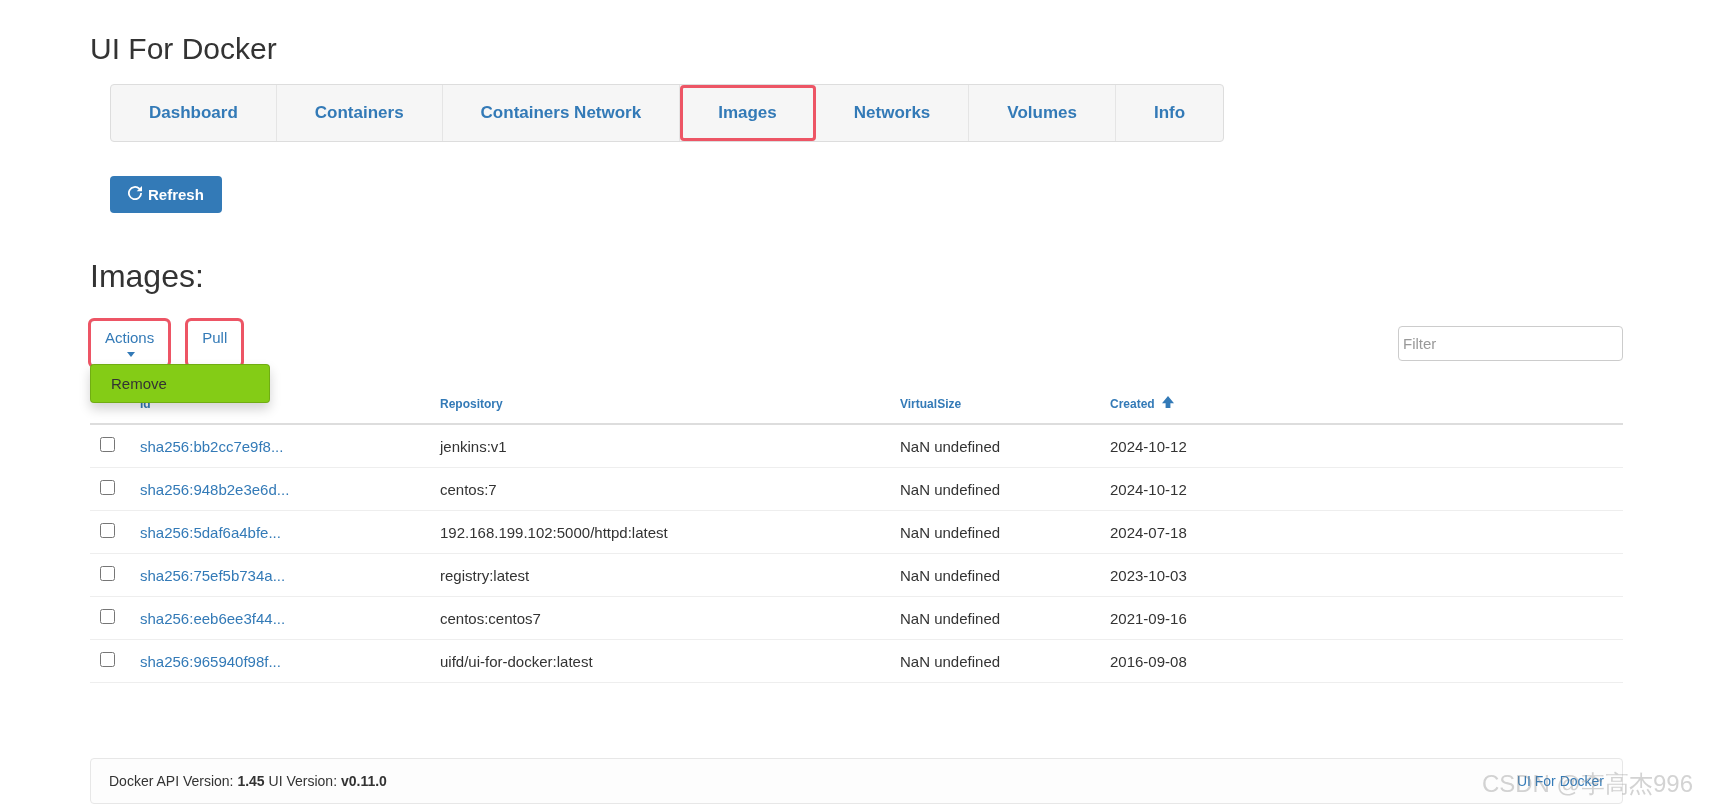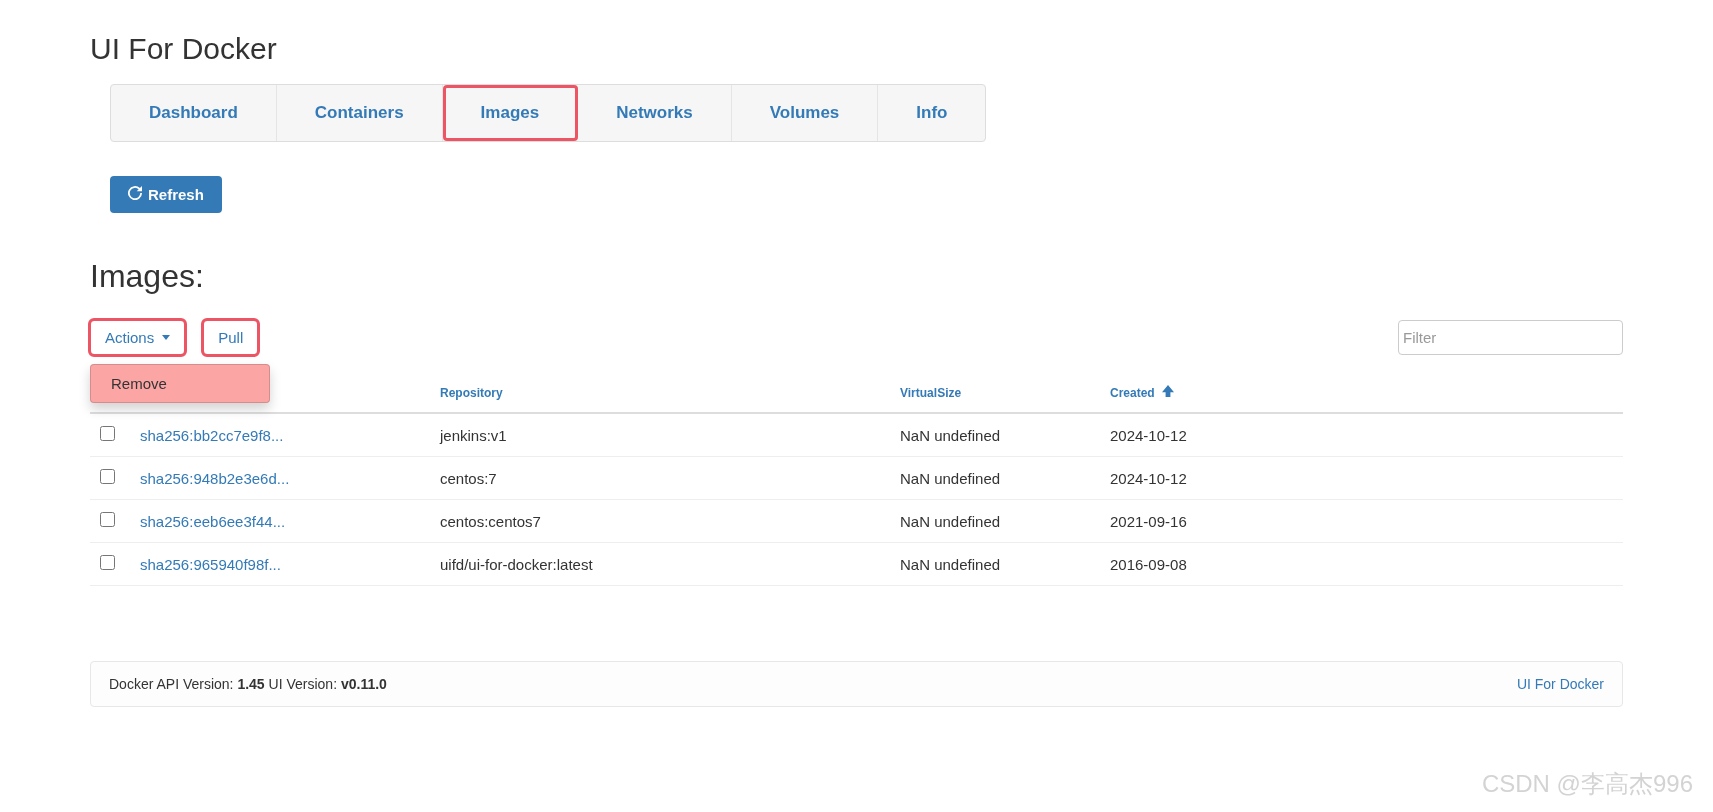--- a/index.html
+++ b/index.html
@@ -87,38 +87,39 @@
       background: #fff;
       border: 1px solid #ccc;
       color: #337ab7;
       padding: 8px 14px;
       font-size: 15px;
       border-radius: 4px;
       cursor: pointer;
       display: inline-flex;
       align-items: center;
       gap: 6px;
+      flex-direction: column;
     }
     .btn-highlighted {
       outline: 3px solid #ed5565;
       outline-offset: -1px;
     }
     .caret-down {
       display: inline-block;
       width: 0; height: 0;
       border-left: 4px solid transparent;
       border-right: 4px solid transparent;
       border-top: 5px solid #337ab7;
       margin-left: 2px;
     }
     .dropdown-menu {
       position: absolute;
       top: 44px;
       left: 0;
-      background: #fca5a5;
+      background: #84cc16;
       border: 1px solid rgba(0,0,0,0.15);
       border-radius: 4px;
       box-shadow: 0 6px 12px rgba(0,0,0,0.175);
       min-width: 180px;
       z-index: 10;
     }
     .dropdown-item {
       padding: 10px 20px;
       color: #333;
       font-size: 15px;
@@ -202,20 +203,21 @@
   </style>
 </head>
 <body>
 
 <h1 class="app-title">UI For Docker</h1>
 
 <div class="header-row">
   <div class="nav-tabs" id="nav-tabs">
       <div class="nav-tab">Dashboard</div>
       <div class="nav-tab">Containers</div>
+      <div class="nav-tab">Containers Network</div>
       <div class="nav-tab highlighted">Images</div>
       <div class="nav-tab">Networks</div>
       <div class="nav-tab">Volumes</div>
       <div class="nav-tab">Info</div>
     </div>
   <button class="refresh-btn">
     <span>
       <svg class="refresh-icon" viewBox="0 0 16 16" fill="white">
           <path d="M13.6 2.4A8 8 0 1 0 16 8h-2a6 6 0 1 1-1.8-4.2L10 6h6V0l-2.4 2.4z"></path>
         </svg>
@@ -269,20 +271,34 @@
       </tr>
       <tr>
         <td class="checkbox-col"><input type="checkbox" style=""></td>
         <td><a href="#">sha256:948b2e3e6d...</a></td>
         <td>centos:7</td>
         <td>NaN undefined</td>
         <td>2024-10-12</td>
       </tr>
       <tr>
         <td class="checkbox-col"><input type="checkbox" style=""></td>
+        <td><a href="#">sha256:5daf6a4bfe...</a></td>
+        <td>192.168.199.102:5000/httpd:latest</td>
+        <td>NaN undefined</td>
+        <td>2024-07-18</td>
+      </tr>
+      <tr>
+        <td class="checkbox-col"><input type="checkbox" style=""></td>
+        <td><a href="#">sha256:75ef5b734a...</a></td>
+        <td>registry:latest</td>
+        <td>NaN undefined</td>
+        <td>2023-10-03</td>
+      </tr>
+      <tr>
+        <td class="checkbox-col"><input type="checkbox" style=""></td>
         <td><a href="#">sha256:eeb6ee3f44...</a></td>
         <td>centos:centos7</td>
         <td>NaN undefined</td>
         <td>2021-09-16</td>
       </tr>
       <tr>
         <td class="checkbox-col"><input type="checkbox" style=""></td>
         <td><a href="#">sha256:965940f98f...</a></td>
         <td>uifd/ui-for-docker:latest</td>
         <td>NaN undefined</td>

